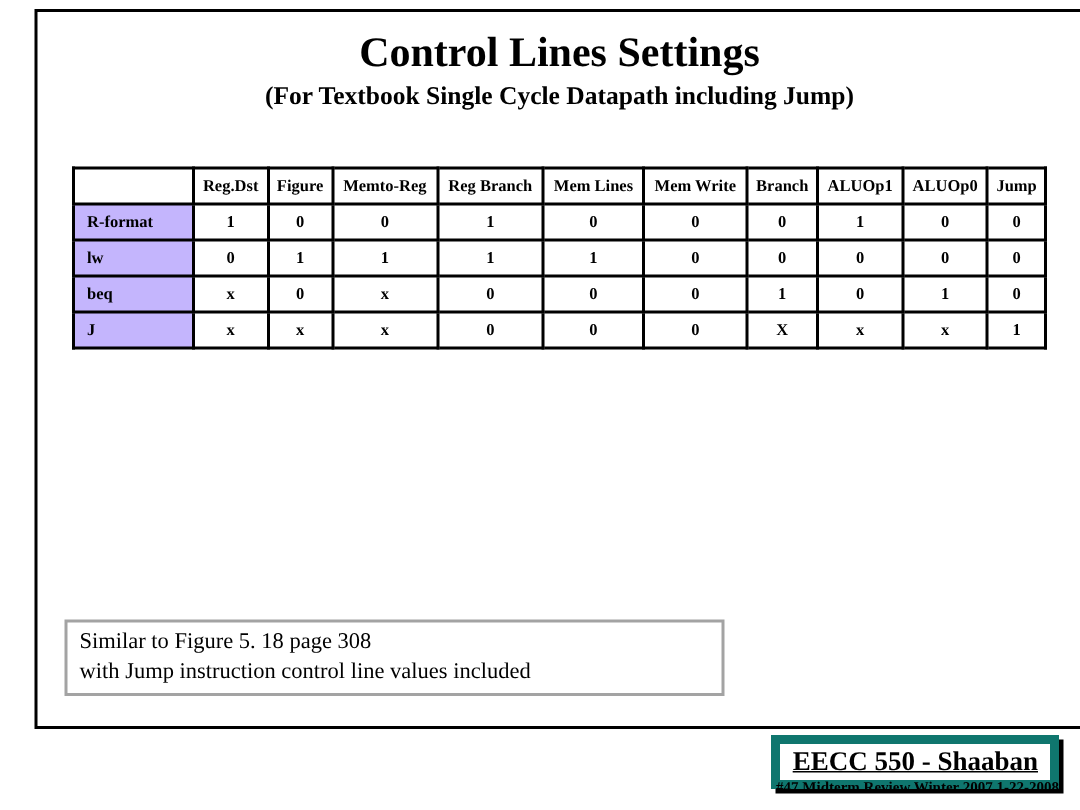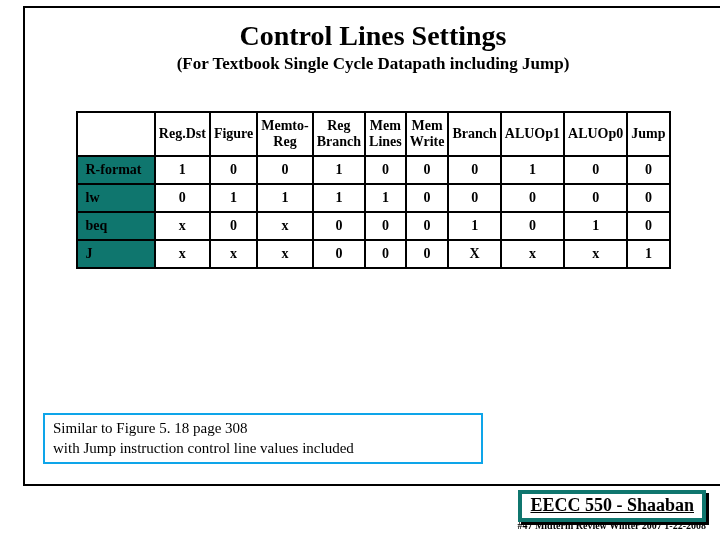--- a/index.html
+++ b/index.html
@@ -28,63 +28,63 @@
   }
   .subtitle {
     text-align: center;
     font-size: 17px;
     font-weight: bold;
     margin-top: 2px;
     margin-bottom: 37px;
   }
   table.ctrl {
     border-collapse: collapse;
-    width: 595px;
+    width: 650px;
     margin: 13px auto;
-    font-size: 14px;
+    font-size: 11px;
   }
   table.ctrl th, table.ctrl td {
     border: 2px solid #000;
     padding: 5px 3px;
     text-align: center;
     font-weight: bold;
     background: #fff;
   }
   table.ctrl th {
     font-weight: bold;
   }
   table.ctrl td.rowhead {
     text-align: left;
     padding-left: 8px;
     width: 80px;
-    background: #0f766e;
+    background: #c4b5fd;
   }
   table.ctrl th.empty {
     border-top: 2px solid #000;
     border-left: 2px solid #000;
     background: #fff;
     width: 80px;
   }
   .note-box {
     position: absolute;
     left: 18px;
     bottom: 20px;
     width: 440px;
-    border: 2px solid #0ea5e9;
+    border: 2px solid #a3a3a3;
     padding: 4px 8px;
     font-size: 15px;
     font-weight: normal;
     line-height: 1.3;
     background: #fff;
   }
   .footer-box {
     position: absolute;
     right: 14px;
     top: 490px;
-    border: 4px solid #0f766e;
+    border: 6px solid #0f766e;
     padding: 1px 8px 2px 8px;
     font-size: 18px;
     font-weight: bold;
     background: #fff;
     box-shadow: 3px 3px 0 #000;
     text-decoration: underline;
   }
   .footer-meta {
     position: absolute;
     right: 14px;

